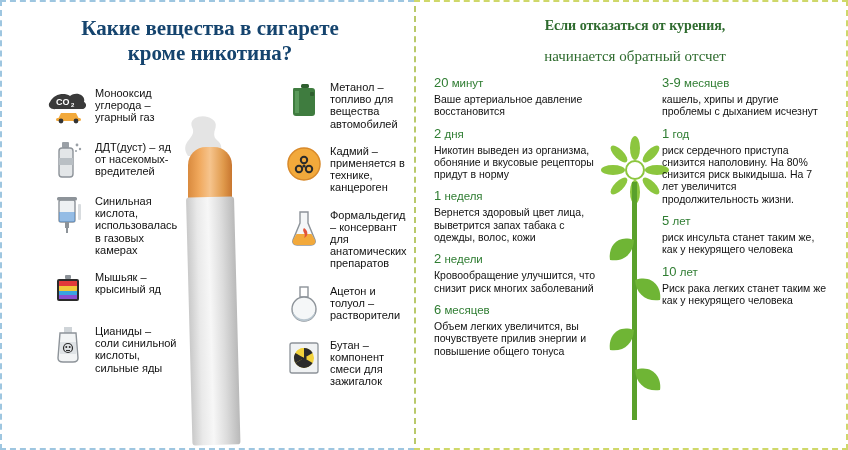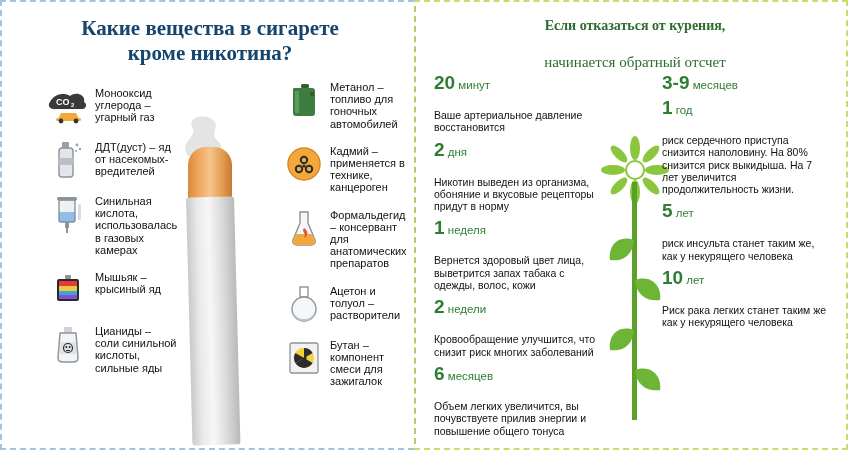--- a/index.html
+++ b/index.html
@@ -160,52 +160,52 @@
   .title-right .t1 {
     display: block;
     font-weight: bold;
     font-size: 14px;
     line-height: 24px;
   }
   .title-right .t2 {
     display: block;
     font-size: 15px;
     line-height: 20px;
-    margin-top: 14px;
+    margin-top: 8px;
   }
 
   .tl-col {
     position: absolute;
     width: 168px;
   }
   .tl-col.left  { left: 20px;  top: 74px; }
   .tl-col.right { left: 248px; top: 74px; }
 
   .tl-entry { margin-bottom: 9px; }
   .tl-entry .head {
     font-size: 11.5px;
     line-height: 13px;
     color: #2f7d32;
     font-weight: bold;
   }
   .tl-entry .head .num {
-    font-size: 19px;
-    font-weight: bold;
+    font-size: 13px;
+    font-weight: normal;
     color: #2f7d32;
   }
   .tl-entry .head .unit {
     font-weight: normal;
     color: #2f7d32;
     font-size: 11.5px;
   }
   .tl-entry .body {
     font-size: 10.5px;
     line-height: 12.3px;
     color: #111;
-    margin-top: 17px;
+    margin-top: 3px;
   }
 
   
   .flower {
     position: absolute;
     left: 186px;
     top: 128px;
     width: 70px;
     height: 300px;
   }
@@ -311,21 +311,21 @@
 
       <div class="item">
         <span class="ico">
           <svg width="32" height="40" viewBox="0 0 32 40">
             <path d="M6 8 L24 8 C26 8 27 9 27 11 L27 33 C27 35 26 36 24 36 L8 36 C6 36 5 35 5 33 L5 11 C5 9 5 8 6 8 Z" fill="#3f7c3f"></path>
             <rect x="7" y="11" width="4" height="22" fill="#5a9a5a"></rect>
             <rect x="13" y="4" width="8" height="4" rx="1.5" fill="#2f5f2f"></rect>
             <rect x="22" y="12" width="4" height="4" rx="1" fill="#2f5f2f"></rect>
           </svg>
         </span>
-        <span class="txt">Метанол – топливо для гоночных автомобилей</span>
+        <span class="txt">Метанол – топливо для вещества автомобилей</span>
       </div>
 
       <div class="item">
         <span class="ico">
           <svg width="36" height="36" viewBox="0 0 36 36">
             <circle cx="18" cy="18" r="16" fill="#f2a93b"></circle>
             <circle cx="18" cy="18" r="16" fill="none" stroke="#d8892a" stroke-width="1.5"></circle>
             <circle cx="18" cy="14" r="3.2" fill="none" stroke="#2b2b2b" stroke-width="2"></circle>
             <circle cx="13" cy="23" r="3.2" fill="none" stroke="#2b2b2b" stroke-width="2"></circle>
             <circle cx="23" cy="23" r="3.2" fill="none" stroke="#2b2b2b" stroke-width="2"></circle>
@@ -448,20 +448,21 @@
 
     </div>
 
     <div class="tl-col right">
 
       <div class="tl-entry">
         <div class="head">
           <span class="num">3-9</span>
           <span class="unit">месяцев</span>
         </div>
+        <div class="body">кашель, хрипы и другие проблемы с дыханием исчезнут</div>
       </div>
 
       <div class="tl-entry">
         <div class="head">
           <span class="num">1</span>
           <span class="unit">год</span>
         </div>
         <div class="body">риск сердечного приступа снизится наполовину. На 80% снизится риск выкидыша. На 7 лет увеличится продолжительность жизни.</div>
       </div>
 

